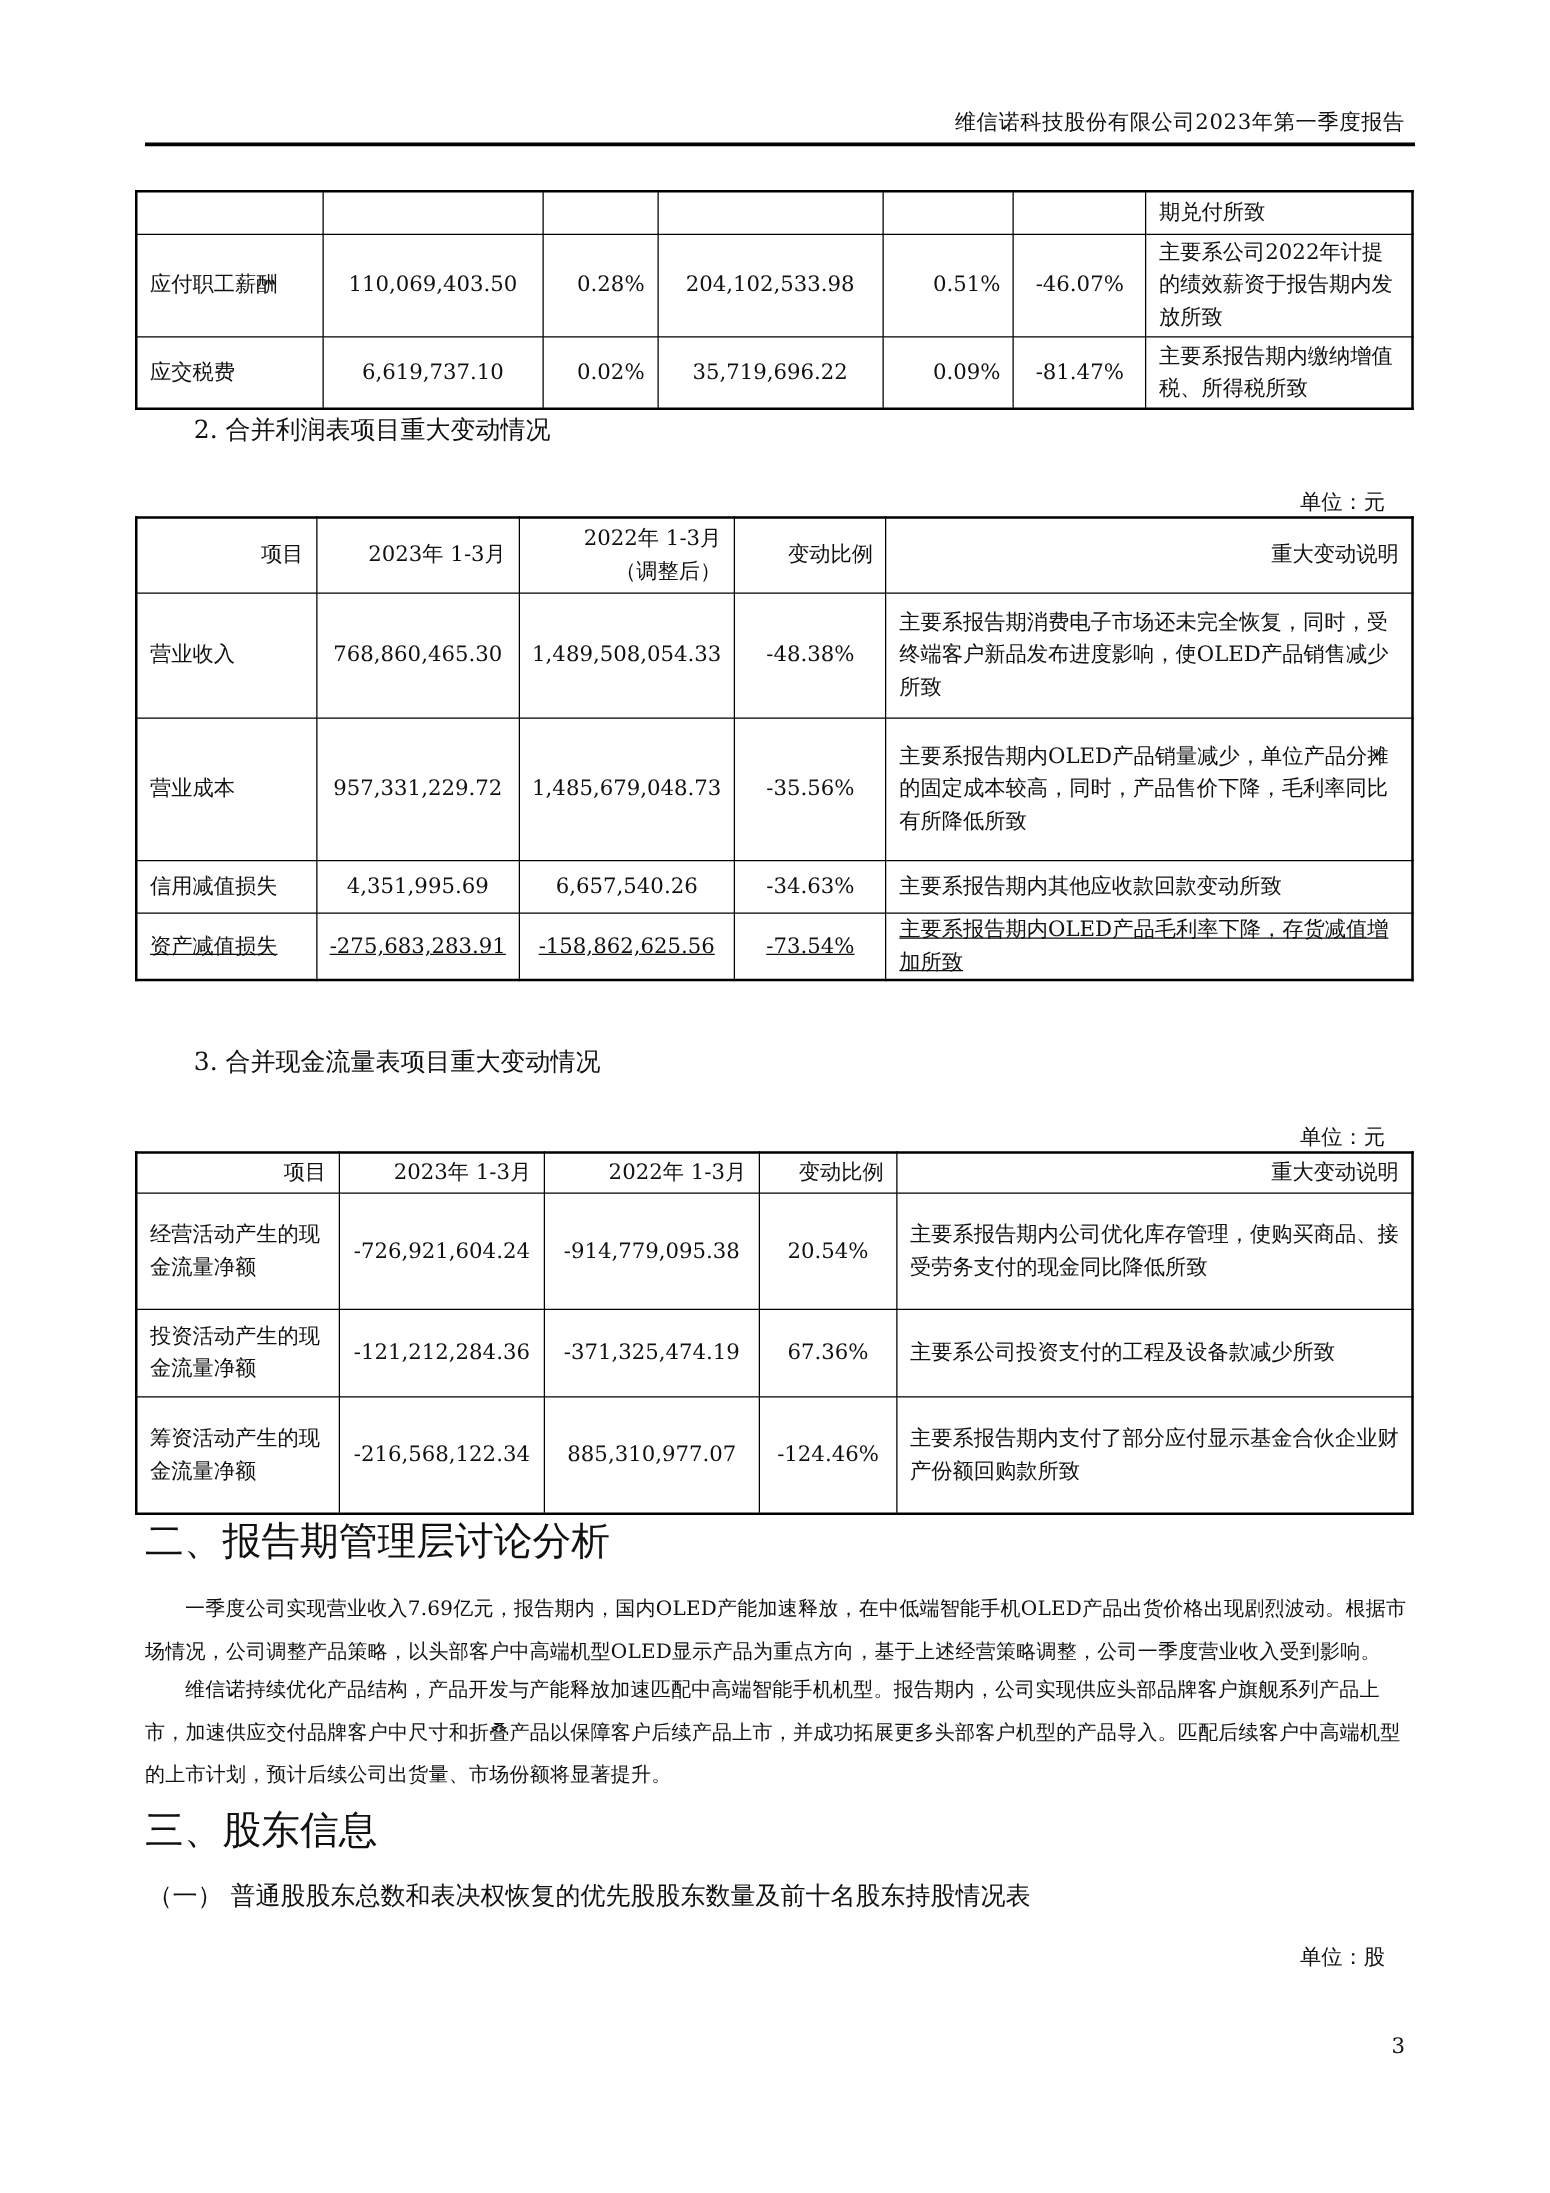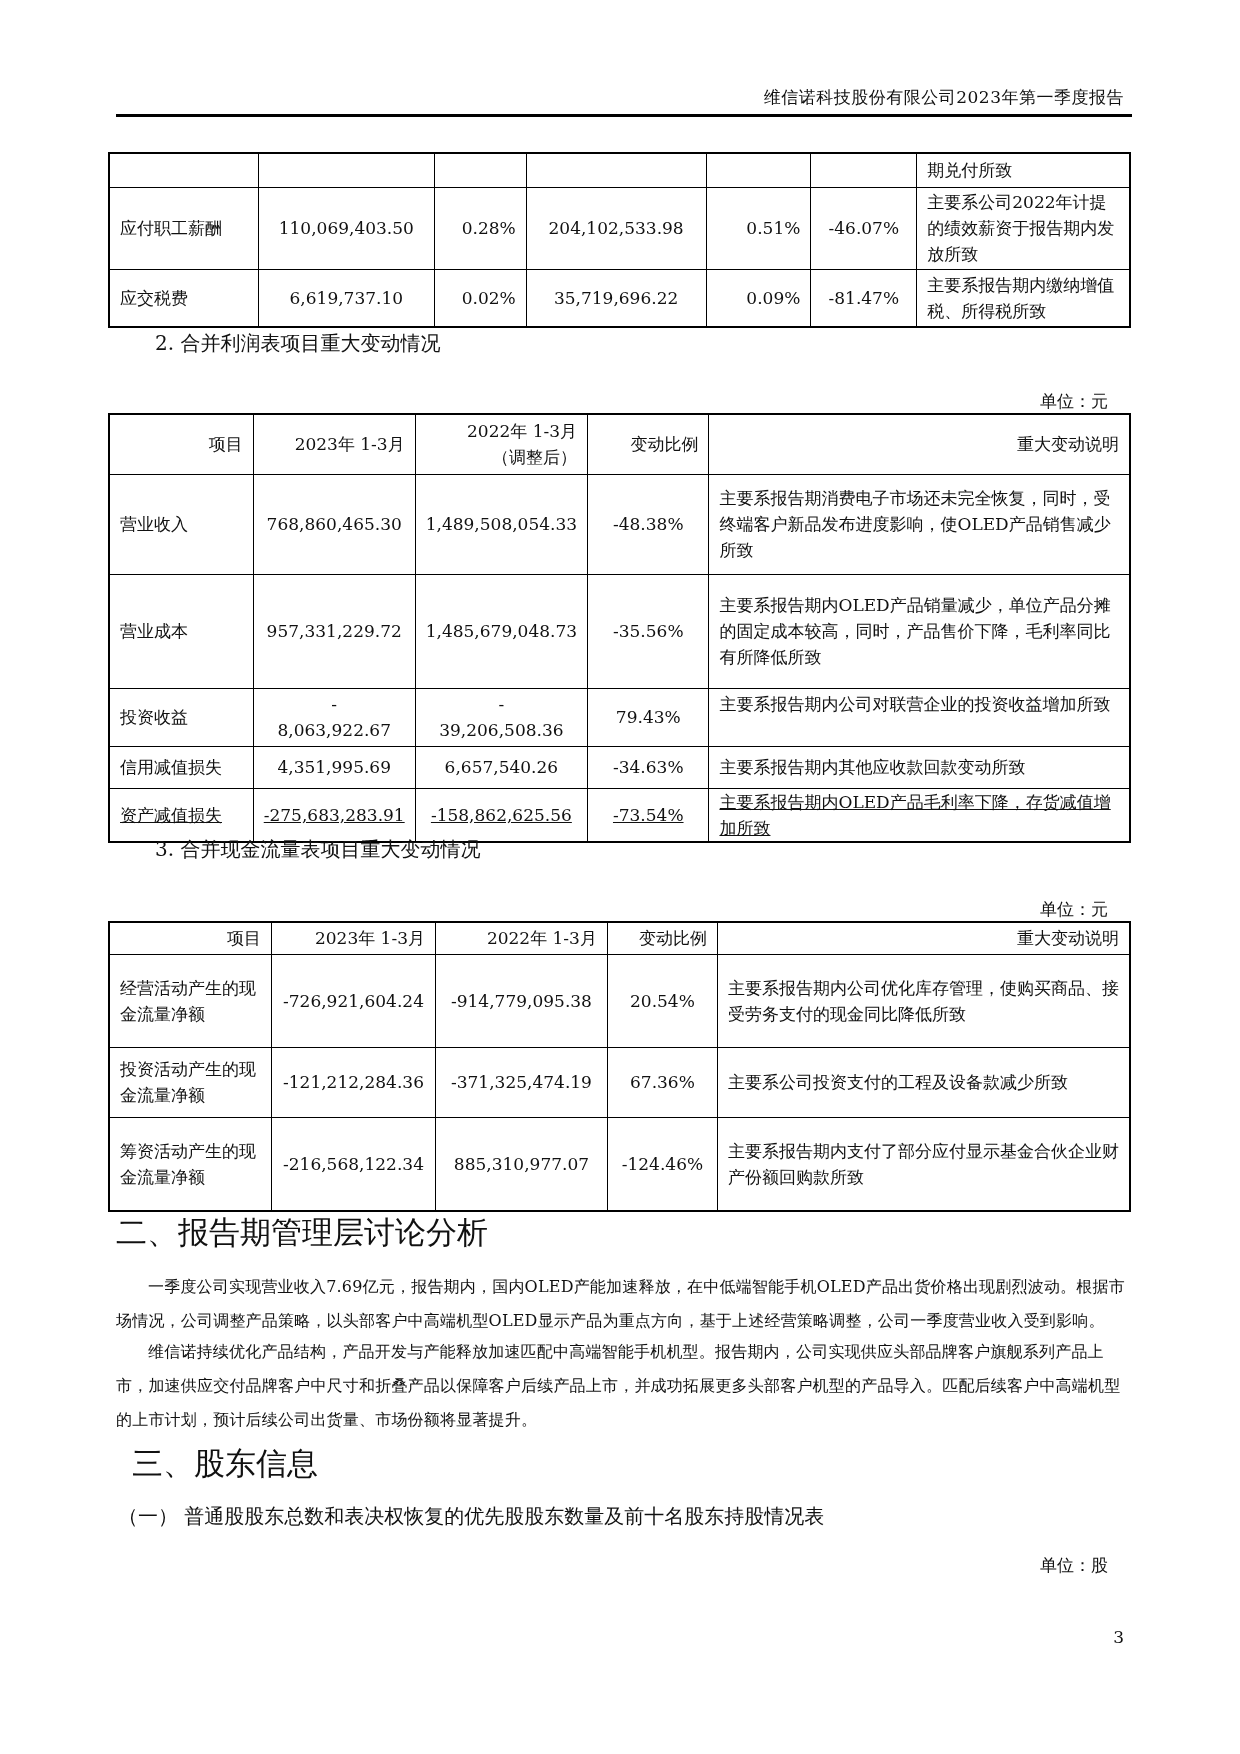--- a/index.html
+++ b/index.html
@@ -95,33 +95,20 @@
     <td class="num">-48.38%</td>
     <td class="desc">主要系报告期消费电子市场还未完全恢复，同时，受终端客户新品发布进度影响，使OLED产品销售减少所致</td>
   </tr>
   <tr style="height:114px;">
     <td>营业成本</td>
     <td class="num">957,331,229.72</td>
     <td class="num">1,485,679,048.73</td>
     <td class="num">-35.56%</td>
     <td class="desc">主要系报告期内OLED产品销量减少，单位产品分摊的固定成本较高，同时，产品售价下降，毛利率同比有所降低所致</td>
   </tr>
-  <tr style="height:58px;">
-    <td>投资收益</td>
-    <td class="num">
-      <div>-</div>
-      <div>8,063,922.67</div>
-    </td>
-    <td class="num">
-      <div>-</div>
-      <div>39,206,508.36</div>
-    </td>
-    <td class="num">79.43%</td>
-    <td class="desc" style="vertical-align:top; padding-top:2px;">主要系报告期内公司对联营企业的投资收益增加所致</td>
-  </tr>
   <tr style="height:42px;">
     <td>信用减值损失</td>
     <td class="num">4,351,995.69</td>
     <td class="num">6,657,540.26</td>
     <td class="num">-34.63%</td>
     <td class="desc">主要系报告期内其他应收款回款变动所致</td>
   </tr>
   <tr style="height:40px;text-decoration:underline;">
     <td>资产减值损失</td>
     <td class="num">-275,683,283.91</td>
@@ -172,17 +159,17 @@
     <td class="num">-124.46%</td>
     <td class="desc">主要系报告期内支付了部分应付显示基金合伙企业财产份额回购款所致</td>
   </tr>
 </tbody>
   </table>
 
 <div class="abs h2" style="left:116px; top:1212px;">二、报告期管理层讨论分析</div>
 <div class="abs para" style="left:116px; top:1270px;">一季度公司实现营业收入7.69亿元，报告期内，国内OLED产能加速释放，在中低端智能手机OLED产品出货价格出现剧烈波动。根据市场情况，公司调整产品策略，以头部客户中高端机型OLED显示产品为重点方向，基于上述经营策略调整，公司一季度营业收入受到影响。</div>
 <div class="abs para" style="left:116px; top:1335px;">维信诺持续优化产品结构，产品开发与产能释放加速匹配中高端智能手机机型。报告期内，公司实现供应头部品牌客户旗舰系列产品上市，加速供应交付品牌客户中尺寸和折叠产品以保障客户后续产品上市，并成功拓展更多头部客户机型的产品导入。匹配后续客户中高端机型的上市计划，预计后续公司出货量、市场份额将显著提升。</div>
 
-<div class="abs h2" style="left:132px; top:1443px;">三、股东信息</div>
+<div class="abs h2" style="left:116px; top:1443px;">三、股东信息</div>
 <div class="abs sub" style="left:118px; top:1503px;">（一） 普通股股东总数和表决权恢复的优先股股东数量及前十名股东持股情况表</div>
 <div class="abs unit" style="right:132px; top:1554px;">单位：股</div>
 
 <div class="abs pageno" style="right:116px; top:1627px;">3</div>
 
 </body></html>

